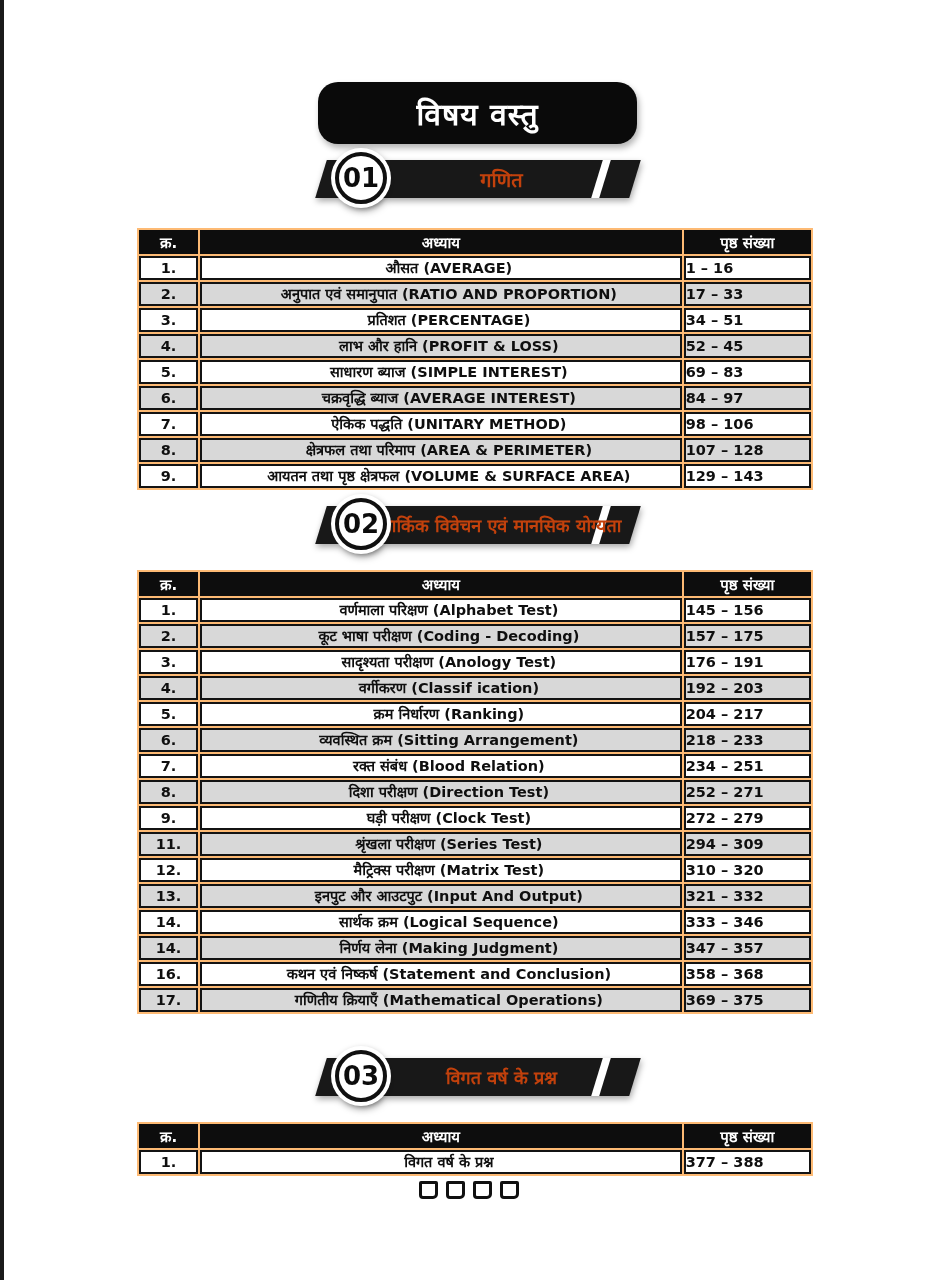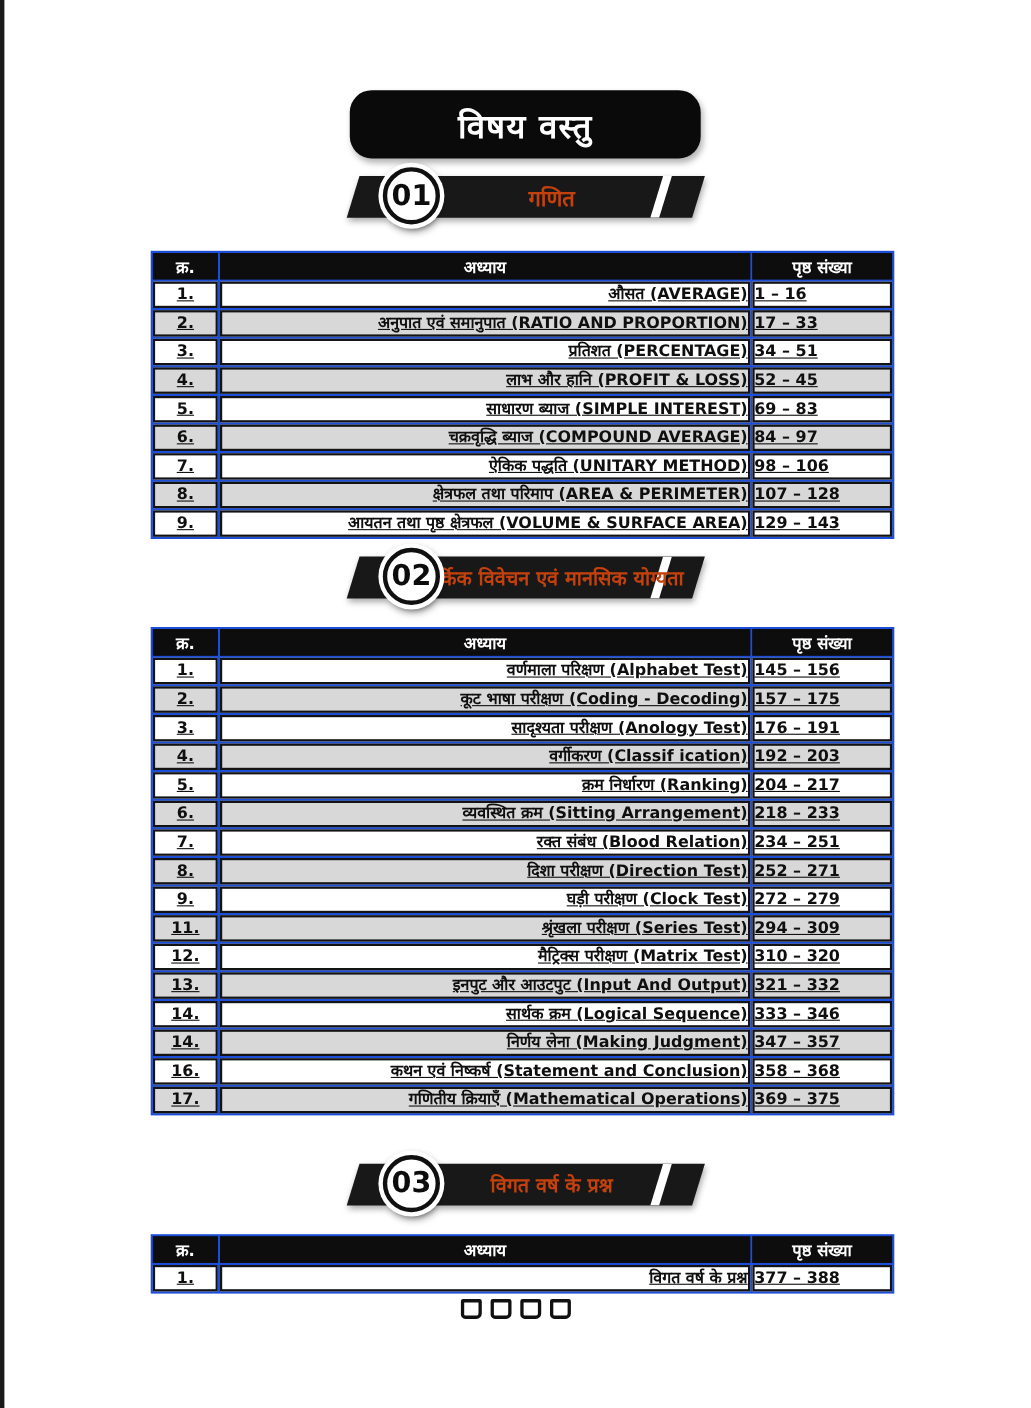--- a/index.html
+++ b/index.html
@@ -32,53 +32,53 @@
     filter:drop-shadow(1px 3px 3px rgba(0,0,0,.35));
   }
   .banner-bg{
     position:absolute;left:6px;right:6px;top:0;bottom:0;
     background:#181818;transform:skewX(-17deg);overflow:hidden;
   }
   .banner-slash{
     position:absolute;top:0;bottom:0;left:88%;width:8px;background:#ffffff;
   }
   .banner-circle{
-    position:absolute;left:33px;top:-8px;width:44px;height:44px;
+    position:absolute;left:20px;top:-8px;width:44px;height:44px;
     background:#ffffff;border:4px solid #101010;border-radius:50%;
     box-shadow:0 0 0 4px #ffffff,2px 4px 5px rgba(0,0,0,.40);
     display:flex;align-items:center;justify-content:center;
     z-index:2;
     text-align:center;
   }
   .banner-circle span{font-size:26px;color:#0c0c0c;}
   .banner-title{
     position:absolute;left:95px;right:48px;top:0;bottom:0;
     display:flex;align-items:center;justify-content:center;
     color:#c2410c;font-size:18px;white-space:nowrap;z-index:1;
   }
   .sec1 .banner-title{font-size:20px;}
   
   table.toc{
     position:absolute;left:137px;width:676px;
     border-collapse:separate;border-spacing:2px;
-    table-layout:fixed;background:#1d4ed8;text-decoration:underline;
+    table-layout:fixed;background:#fdba74;
   }
   table.toc col.c-sn{width:58px;}
   table.toc col.c-ch{width:473px;}
   table.toc col.c-pg{width:125px;}
   table.toc th{
     background:#0d0d0d;color:#ffffff;border:2px solid #0d0d0d;
     height:20px;font-size:15px;text-align:center;padding:0;
   }
   table.toc td{
     border:2px solid #131313;height:20px;font-size:14.5px;
     padding:0;line-height:20px;color:#0f0f0f;
   }
   table.toc td.sn{text-align:center;}
-  table.toc td.chapter{text-align:right;padding-left:16px;}
+  table.toc td.chapter{text-align:center;padding-left:16px;}
   table.toc td.pages{text-align:left;}
   table.toc tbody tr:nth-child(odd) td{background:#ffffff;}
   table.toc tbody tr:nth-child(even) td{background:#d8d8d8;}
   #table-0{top:228px;}
   #table-1{top:570px;}
   #table-2{top:1122px;}
   #banner-0{top:160px;}
   #banner-1{top:506px;}
   #banner-2{top:1058px;}
   
@@ -146,21 +146,21 @@
           <td class="chapter">लाभ और हानि (PROFIT &amp; LOSS)</td>
           <td class="pages">52 – 45</td>
         </tr>
         <tr>
           <td class="sn">5.</td>
           <td class="chapter">साधारण ब्याज (SIMPLE INTEREST)</td>
           <td class="pages">69 – 83</td>
         </tr>
         <tr>
           <td class="sn">6.</td>
-          <td class="chapter">चक्रवृद्धि ब्याज (COMPOUND AVERAGE)</td>
+          <td class="chapter">चक्रवृद्धि ब्याज (AVERAGE INTEREST)</td>
           <td class="pages">84 – 97</td>
         </tr>
         <tr>
           <td class="sn">7.</td>
           <td class="chapter">ऐकिक पद्धति (UNITARY METHOD)</td>
           <td class="pages">98 – 106</td>
         </tr>
         <tr>
           <td class="sn">8.</td>
           <td class="chapter">क्षेत्रफल तथा परिमाप (AREA &amp; PERIMETER)</td>

